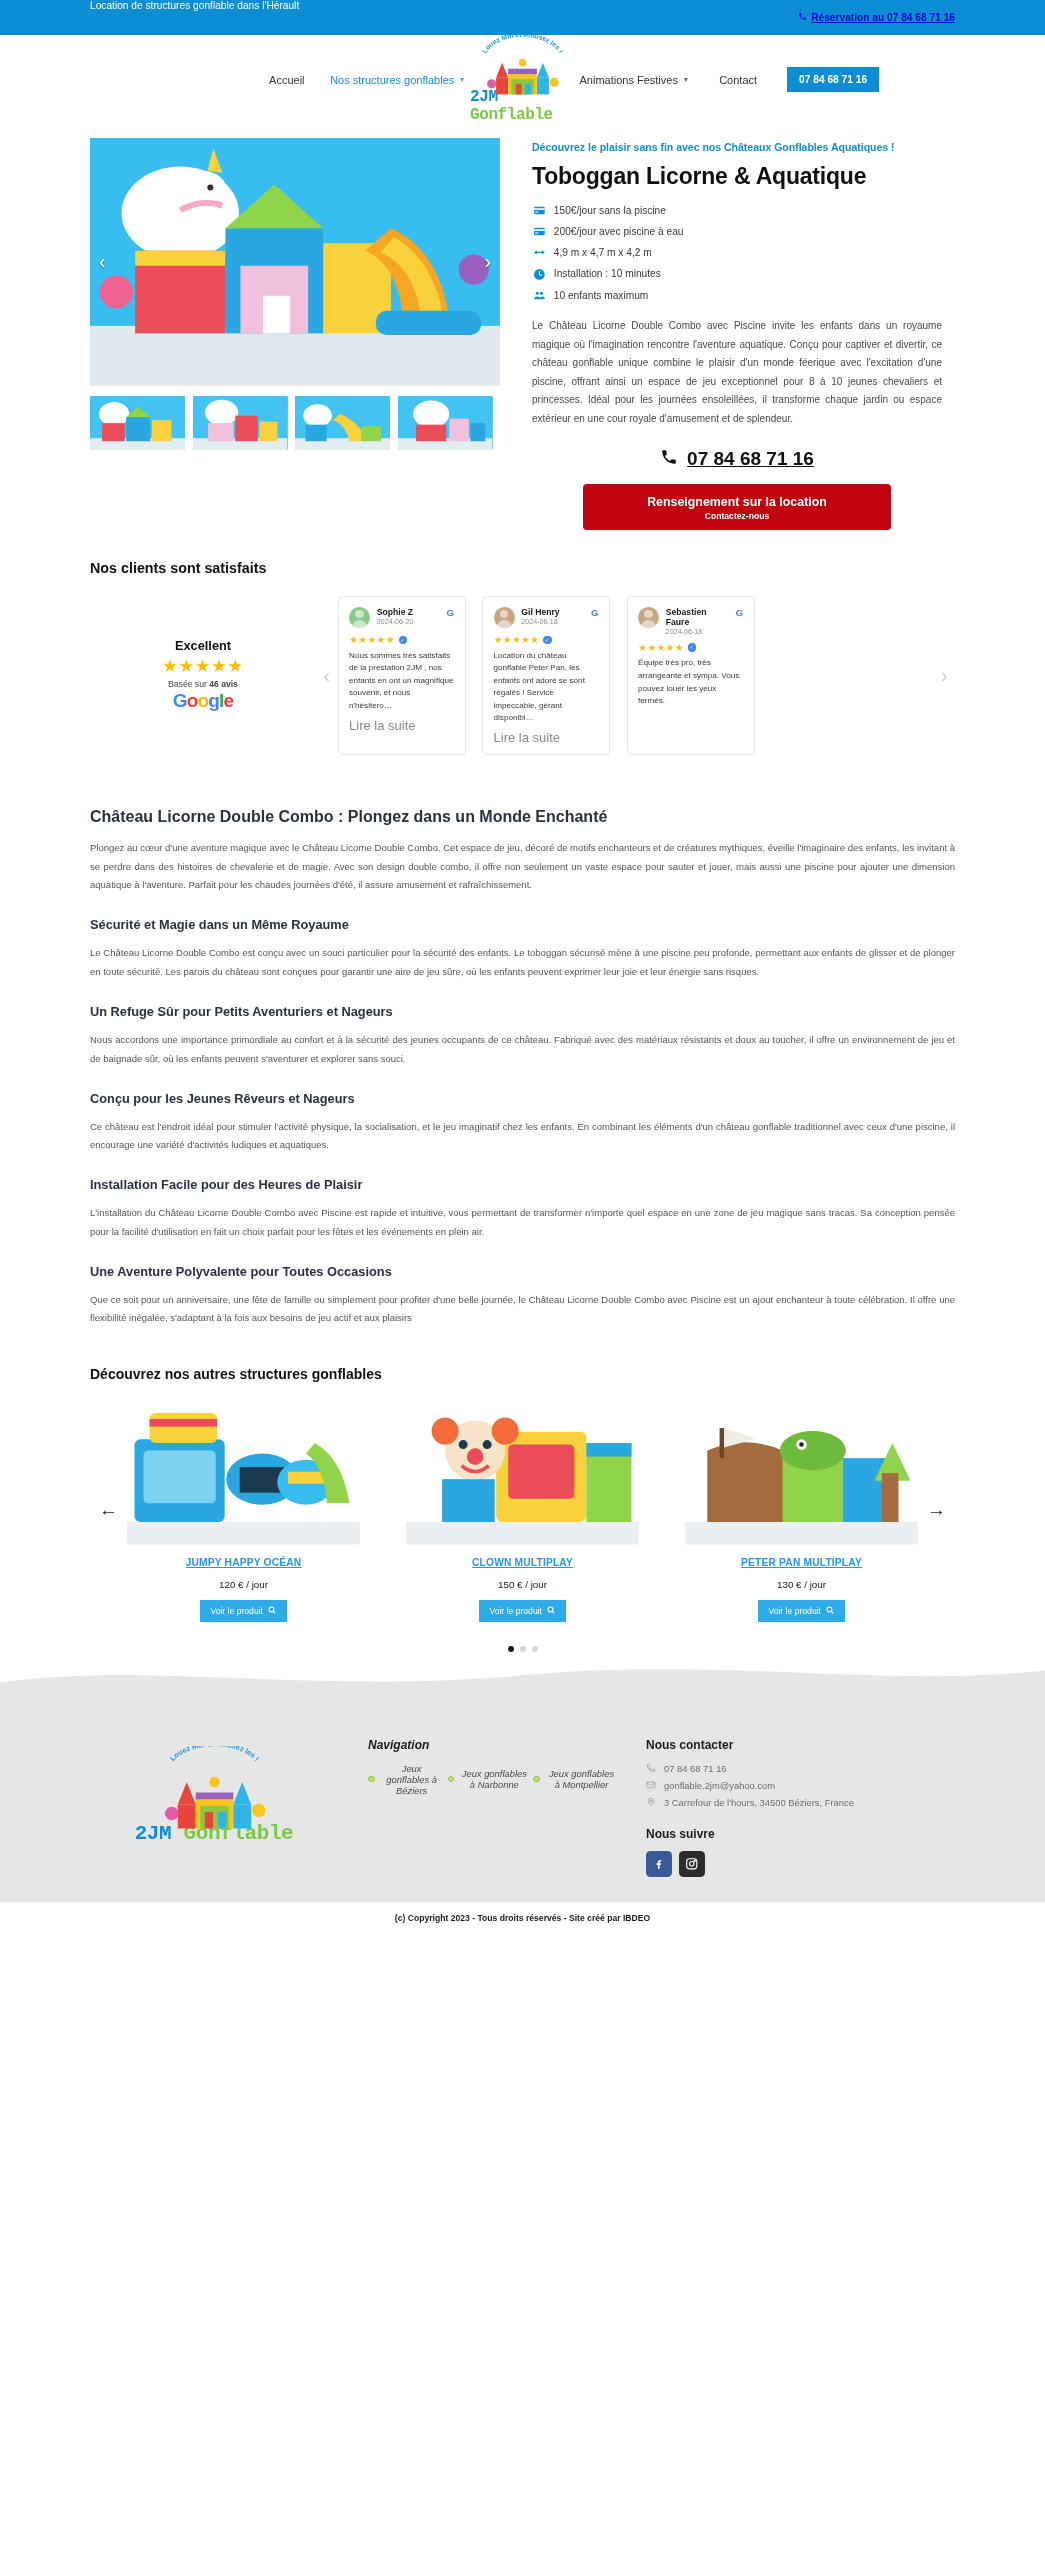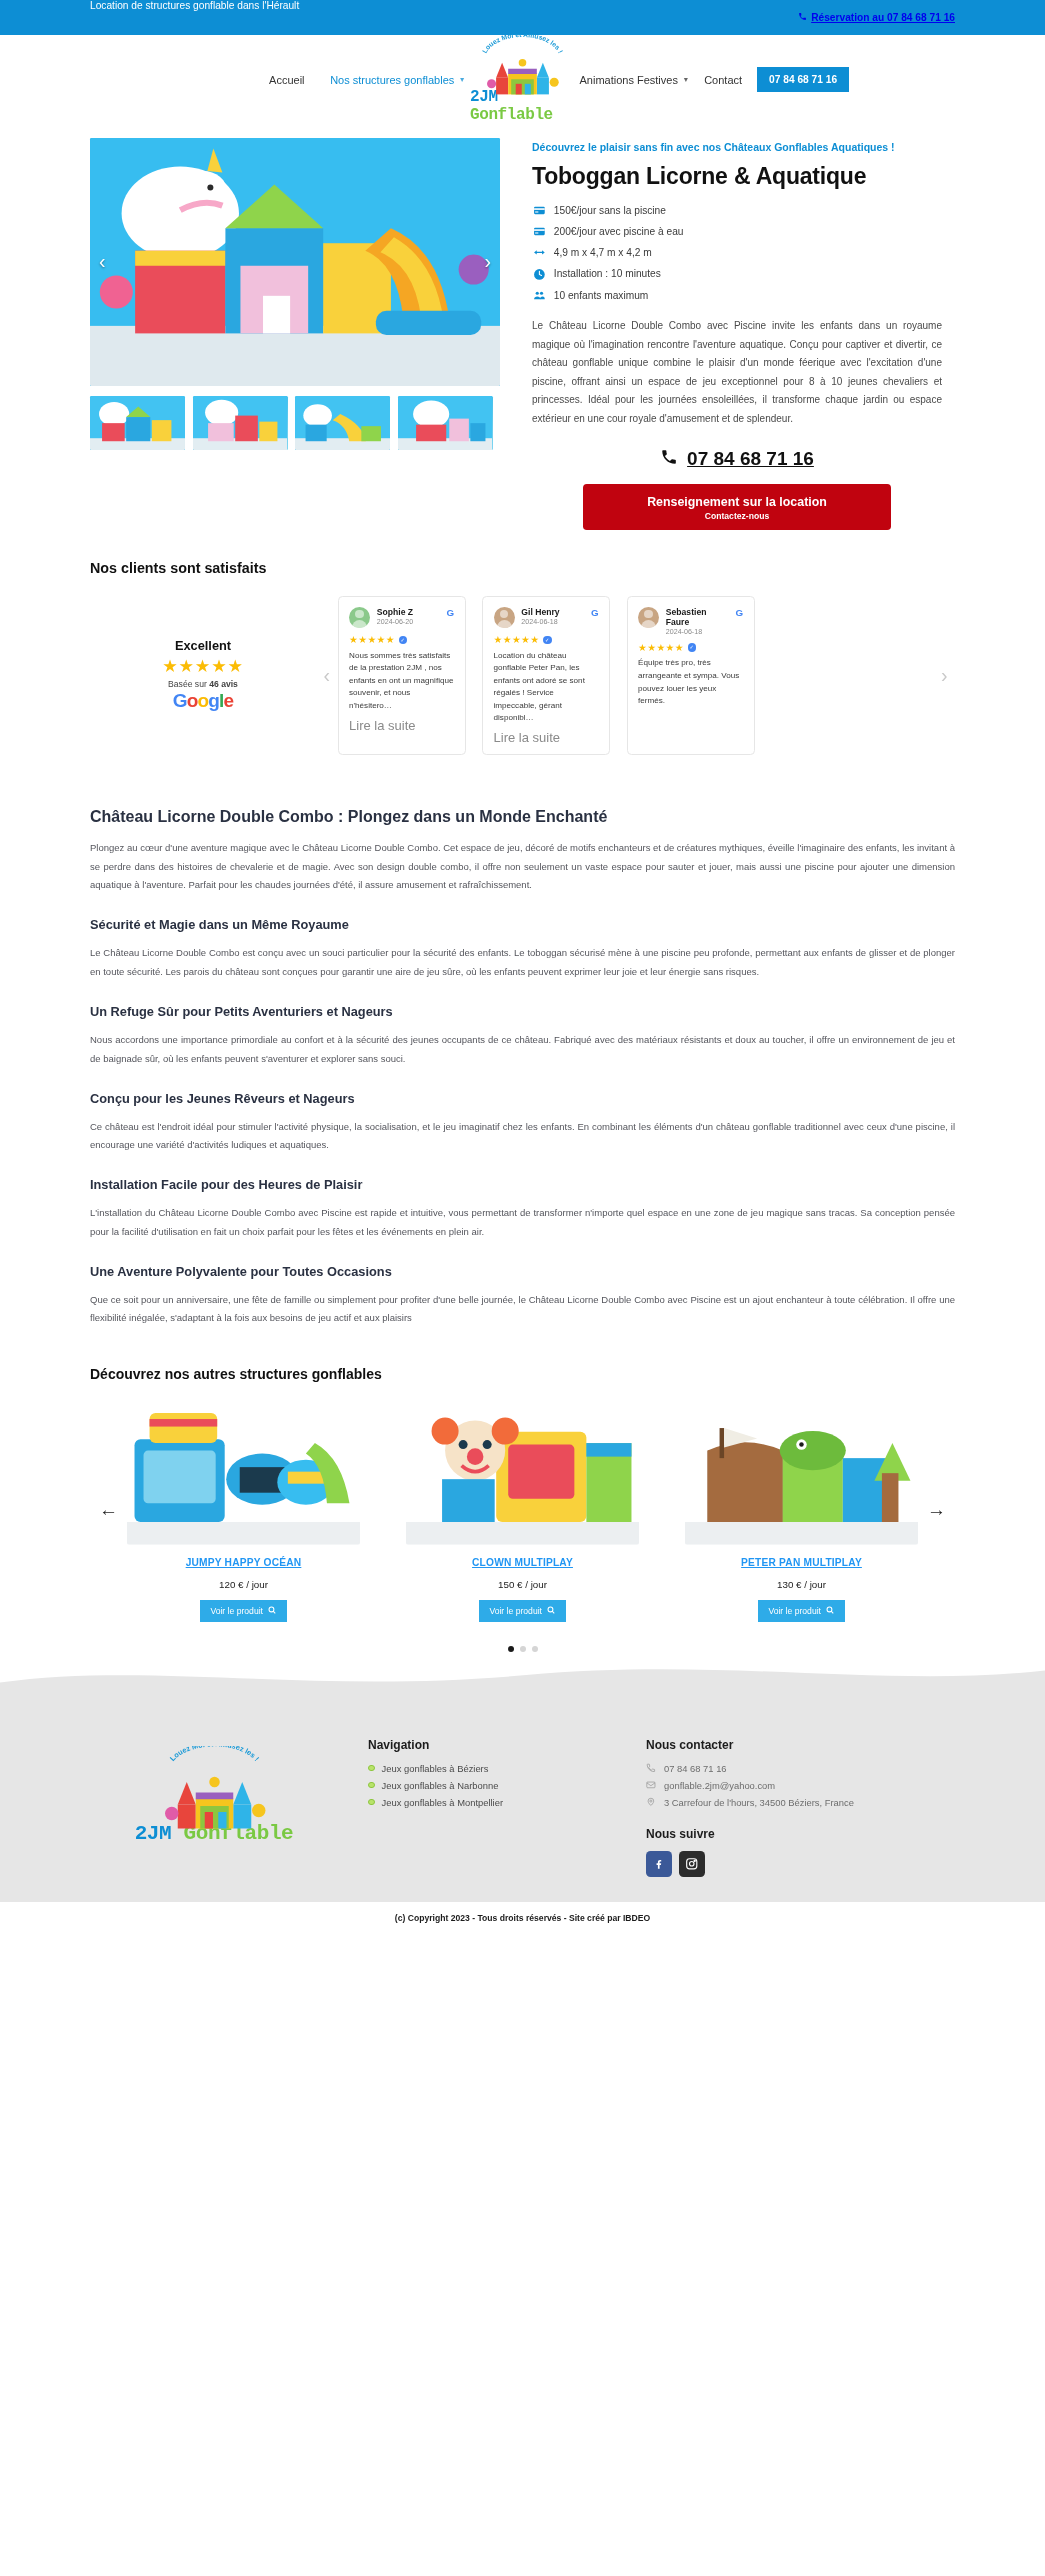--- a/index.html
+++ b/index.html
@@ -28,21 +28,21 @@
   .header {
     height: 89px;
     display: flex;
     align-items: center;
     justify-content: center;
     position: relative;
     background: #fff;
   }
   .nav-group { display: flex; align-items: center; gap: 27px; }
   .nav-left { justify-content: flex-end; width: 248px; gap: 25.6px;}
-  .nav-right { justify-content: flex-start; width: 248px; gap: 15px;}
+  .nav-right { justify-content: flex-start; width: 248px; gap: 30px;}
   .nav-item {
     font-size: 11px;
     color: #333;
     text-decoration: none;
     white-space: nowrap;
     display: flex;
     align-items: center;
     gap: 4.5px;
   }
   .nav-item.active { color: #0d8ed4; }
@@ -183,23 +183,23 @@
   
   .footer-wave { height: 30px; background:#fff; position:relative; overflow:hidden; }
   .footer {
     background:#e6e6e6; padding: 25.6px 90px 25.6px 90px;
     display:flex; gap: 30px;
   }
   .f-logo { width: 248px; display:flex; flex-direction:column; align-items:center; justify-content:center;}
   .f-logo .logo-badge { width: 113px; height: 72px;}
   .f-logo .logo-arc { width:113px; font-size:8.3px;}
   .f-logo .logo-word { font-size: 21px; margin-top: 3px;}
-  .f-nav { width: 248px; padding-top: 22.6px; }
+  .f-nav { width: 248px; padding-top: 22.6px; font-style: italic; }
   .f-h { font-size: 12px; font-weight:700; color:#1c1c1c; margin-bottom: 10.5px;}
-  .f-list { list-style:none; display:flex; flex-direction:column; gap:6px;text-align:center;}
+  .f-list { list-style:none; display:flex; flex-direction:row; gap:6px;text-align:center;}
   .f-list li { display:flex; align-items:center; gap:6.8px; font-size: 9.4px; color:#4b4b4b; cursor:pointer;}
   .bullet { width:6.8px;height:6.8px;border-radius:50%;border:1.5px solid #8dc63f;background:#b9e36b; flex:0 0 6.8px;}
   .f-contact { flex:1; padding-top: 22.6px;}
   .f-cline { display:flex; align-items:center; gap:7.5px; font-size:9.4px; color:#6d6d6d; margin-bottom: 5.3px;}
   .f-cline .ci { width:10.5px; color:#8d8d8d; font-size:9px; }
   .f-follow-h { margin-top: 18px; }
   .socials { display:flex; gap:7.5px; margin-top: 9px;}
   .soc { width: 25.6px; height:25.6px; border-radius:4.5px; display:flex;align-items:center;justify-content:center; color:#fff; cursor:pointer;}
   .soc.fb { background:#3b5998; }
   .soc.ig { background:#2c2c2c; }

